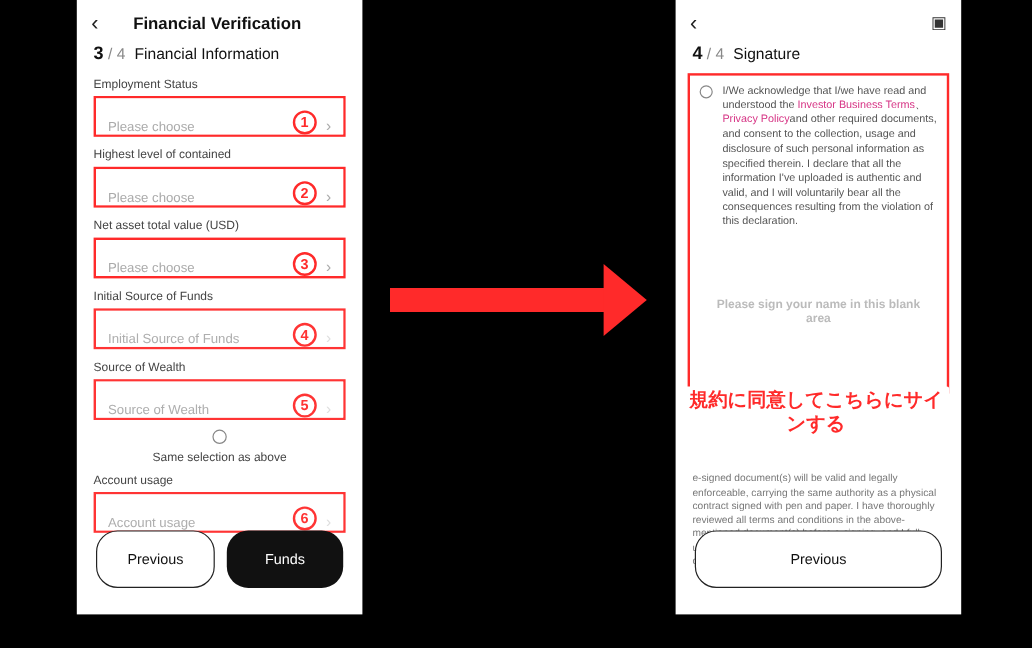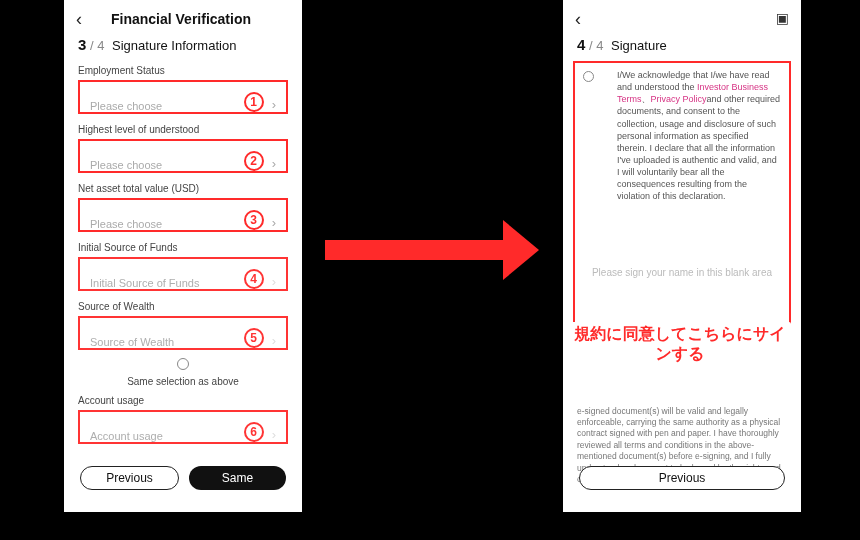--- a/index.html
+++ b/index.html
@@ -96,41 +96,41 @@
   .btn-row {
     display: flex;
     gap: 10px;
     padding: 14px 16px;
     position: absolute;
     bottom: 8px;
     width: 100%;
   }
   .btn {
     flex: 1;
-    height: 24px;
+    height: 48px;
     border-radius: 18px;
     display: flex;
     align-items: center;
     justify-content: center;
     font-size: 12px;
     font-weight: 500;
     cursor: pointer;
   }
   .btn.outline { border: 1px solid #222; color: #111; background: #fff; }
   .btn.solid { background: #111; color: #fff; }
 
   
   .ack-box {
     margin: 2px 10px 0;
     border: 2.5px solid #ff2a2a;
     padding: 6px 8px;
   }
   .ack-row {
     display: flex;
-    gap: 23px;
+    gap: 8px;
     align-items: flex-start;
   }
   .ack-radio {
     width: 11px; height: 11px;
     border: 1px solid #888;
     border-radius: 50%;
     flex: none;
     margin-top: 2px;
   }
   .ack-text {
@@ -144,20 +144,21 @@
     margin-top: 10px;
     height: 120px;
     background: #fff;
     display: flex;
     align-items: center;
     justify-content: center;
     font-size: 10px;
     color: #bbb;
     text-align: center;
     padding: 0 6px;
+    font-weight: bold;
   }
 
   .resign-row {
     display: flex;
     justify-content: flex-end;
     padding: 6px 14px 2px;
     font-size: 11px;
     color: #7a2a77;
   }
 
@@ -212,33 +213,33 @@
 <body>
 
 <div class="phone left">
   <div class="header">
     <span class="back-chevron">‹</span>
     <span class="title">Financial Verification</span>
   </div>
   <div class="step">
     <span class="cur">3</span>
     <span class="tot">/ 4</span>
-    <span class="label">Signature Information</span>
+    <span class="label">Financial Information</span>
   </div>
 
   <div class="section-label">Employment Status</div>
   <div class="field-wrap">
     <div class="field">
       <span class="field-text">Please choose</span>
       <span class="circ-num">1</span>
       <span class="chev-r">›</span>
     </div>
   </div>
 
-  <div class="section-label">Highest level of understood</div>
+  <div class="section-label">Highest level of contained</div>
   <div class="field-wrap">
     <div class="field">
       <span class="field-text">Please choose</span>
       <span class="circ-num">2</span>
       <span class="chev-r">›</span>
     </div>
   </div>
 
   <div class="section-label">Net asset total value (USD)</div>
   <div class="field-wrap">
@@ -275,21 +276,21 @@
   <div class="field-wrap soft">
     <div class="field">
       <span class="field-text">Account usage</span>
       <span class="circ-num">6</span>
       <span class="chev-r" style="color:#ddd">›</span>
     </div>
   </div>
 
   <div class="btn-row">
     <div class="btn outline">Previous</div>
-    <div class="btn solid">Same</div>
+    <div class="btn solid">Funds</div>
   </div>
 </div>
 
 <div class="arrow-box">
   <div class="arrow-shaft"></div>
   <div class="arrow-head"></div>
 </div>
 
 <div class="phone right">
   <div class="header">

